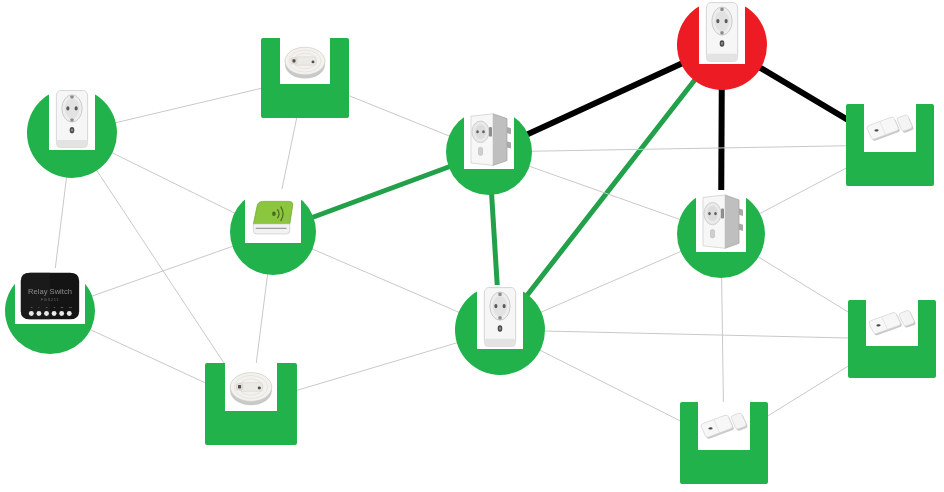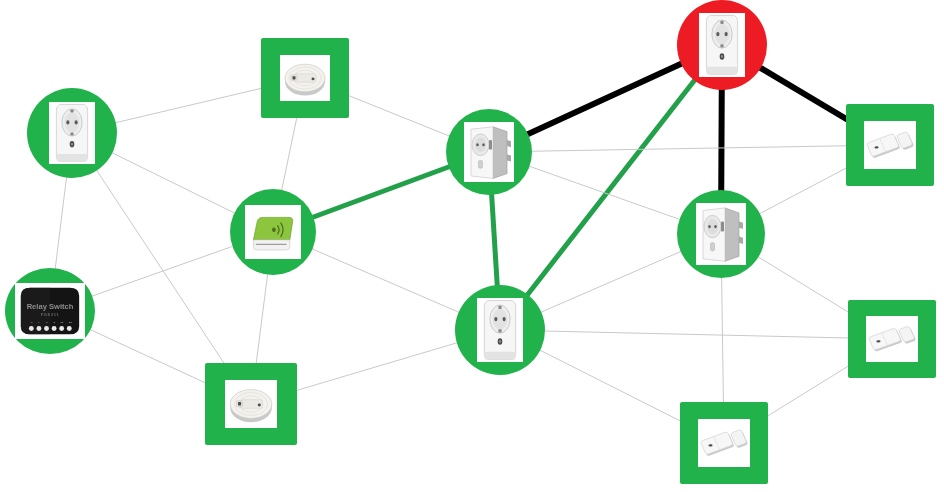--- a/index.html
+++ b/index.html
@@ -27,23 +27,22 @@
     position: absolute;
     left: 0;
     top: 0;
     width: 944px;
     height: 492px;
   }
   .node {
     position: absolute;
     box-sizing: border-box;
     display: flex;
-    align-items: center;
+    align-items: flex-start;
     justify-content: center;
-    font-weight: bold;
   }
   .node.circle  { border-radius: 50%; }
   .node.square  { border-radius: 2px; }
   .node-photo {
     background: #ffffff;
     display: flex;
     align-items: center;
     justify-content: center;
     overflow: hidden;
   }

